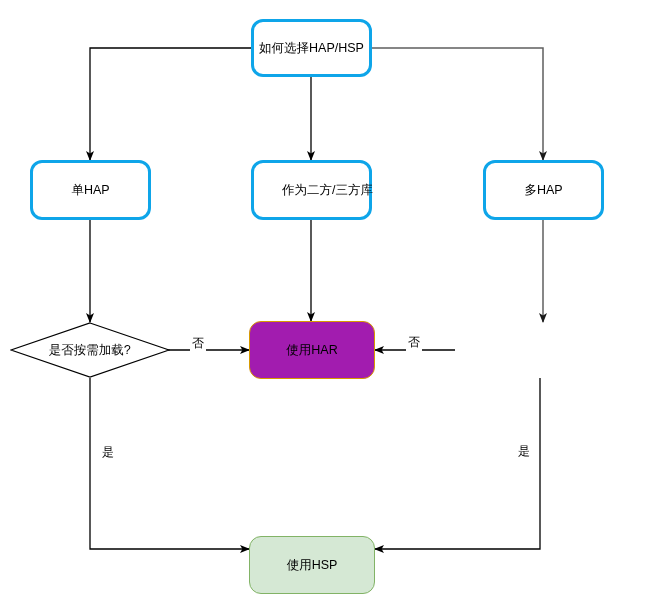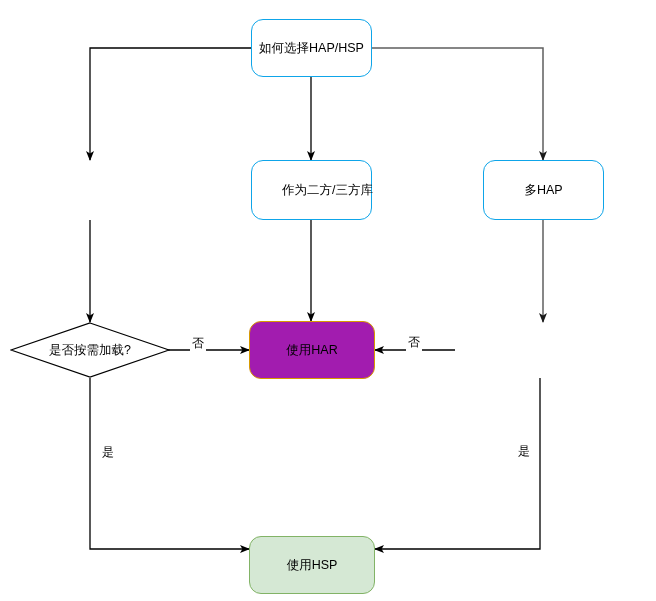--- a/index.html
+++ b/index.html
@@ -28,36 +28,37 @@
     position: absolute;
     box-sizing: border-box;
     display: flex;
     align-items: center;
     justify-content: center;
     text-align: center;
     font-size: 12.5px;
     color: #000000;
     line-height: 1.2;
     background: #ffffff;
-    border: 1px solid #0ea5e9;
+    border: 3px solid #0ea5e9;
     border-radius: 12px;
     white-space: nowrap;
   }
   .node.accent-har {
     background: #a21caf;
     border: 1px solid #d79b00;
     border-radius: 12px;
   }
   .node.accent-hsp {
     background: #d5e8d4;
     border: 1px solid #82b366;
     border-radius: 12px;
   }
   .diamond-wrap {
     position: absolute;
+    font-family: Liberation Mono, monospace;
   }
   .diamond-wrap svg {
     position: absolute;
     left: 0;
     top: 0;
   }
   .diamond-label {
     position: absolute;
     left: 0;
     top: 0;
@@ -112,20 +113,23 @@
 
     <path d="M90,378 L90,549 L249,549" fill="none" stroke="#000000" stroke-width="1.3" marker-end="url(#arrow-black)"></path>
 
     <path d="M540,378 L540,549 L375,549" fill="none" stroke="#000000" stroke-width="1.3" marker-end="url(#arrow-black)"></path>
   </svg>
 
   <div class="node" style="left:251px; top:19px; width:121px; height:58px;">
     <span>如何选择HAP/HSP</span>
   </div>
 
+  <div class="node" style="left:30px; top:160px; width:121px; height:60px;">
+    <span>单HAP</span>
+  </div>
 
   <div class="node" style="left:251px; top:160px; width:121px; height:60px;padding-left:32px;">
     <span>作为二方/三方库</span>
   </div>
 
   <div class="node" style="left:483px; top:160px; width:121px; height:60px;">
     <span>多HAP</span>
   </div>
 
   <div class="diamond-wrap" style="left:10px; top:322px; width:160px; height:56px;">

